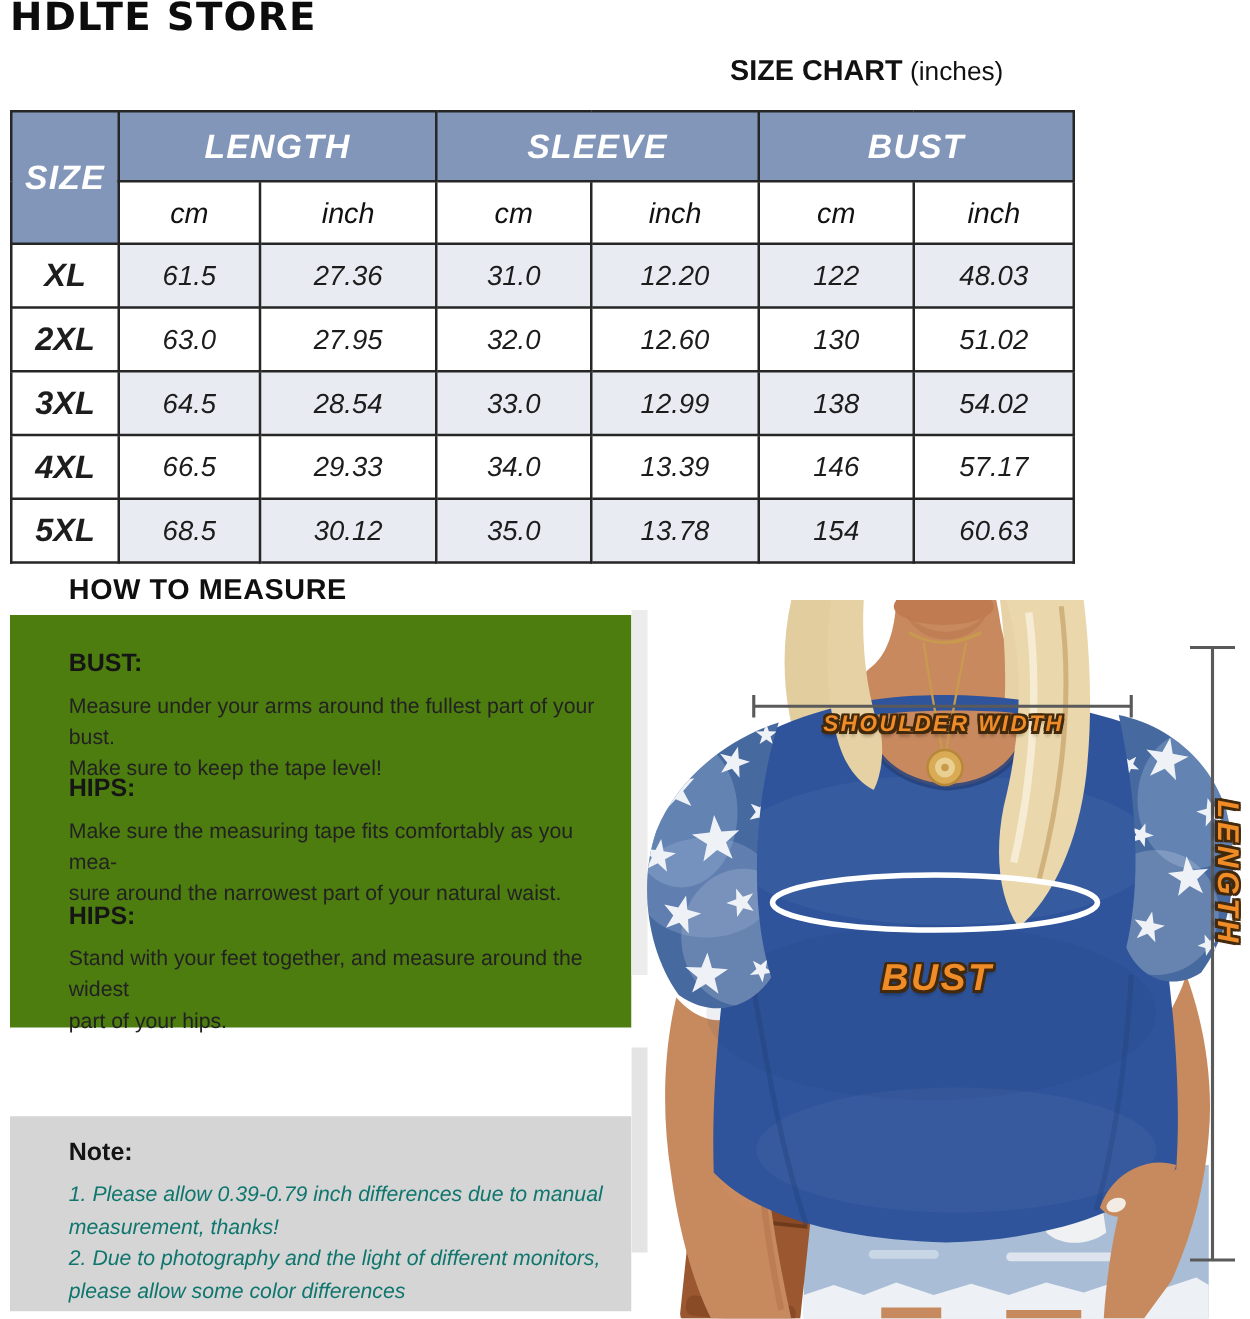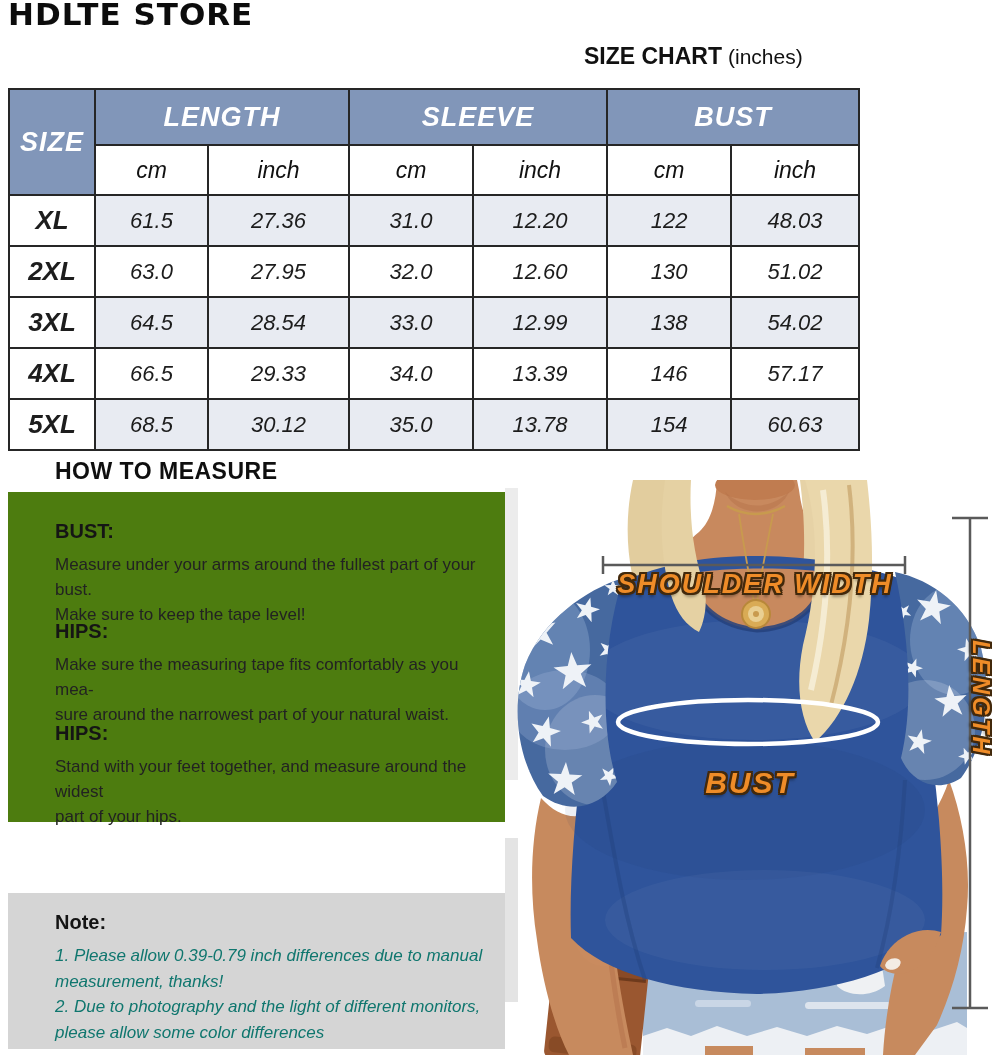--- a/index.html
+++ b/index.html
@@ -38,21 +38,21 @@
   #note-title{position:absolute;left:47px;top:18px;font-size:20px;font-weight:800;color:#141414;}
   #note-lines{position:absolute;left:47px;top:50px;width:430px;font-style:italic;font-size:17px;
               color:#0f766e;line-height:25.5px;}
 
   
   #photo{position:absolute;left:505px;top:480px;width:495px;height:575px;overflow:hidden;background:#ffffff;}
   #photo svg{position:absolute;left:0;top:0;}
   .measure-label{position:absolute;font-style:italic;font-weight:900;color:#ef8c28;
      text-shadow:-2px -2px 0 #42290c,2px -2px 0 #42290c,-2px 2px 0 #42290c,2px 2px 0 #42290c,
                  -2px 0 0 #42290c,2px 0 0 #42290c,0 -2px 0 #42290c,0 2px 0 #42290c,0 4px 3px rgba(0,0,0,.35);}
-  #shoulder-label{left:70px;top:89px;width:360px;text-align:center;font-size:27px;letter-spacing:2px;}
+  #shoulder-label{left:70px;top:89px;width:360px;text-align:center;font-size:18px;letter-spacing:2px;}
   #bust-label{left:140px;top:286px;width:210px;text-align:center;font-size:30px;letter-spacing:2px;}
   #length-label{left:462px;top:160px;height:140px;writing-mode:vertical-rl;font-size:24px;letter-spacing:3px;}
 </style>
 </head>
 <body>
 
 <div id="page">
 
   <div id="brand">HDLTE STORE</div>
 

